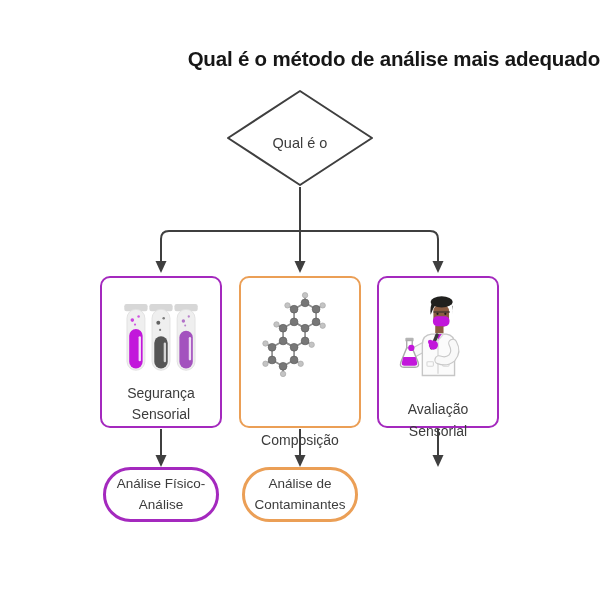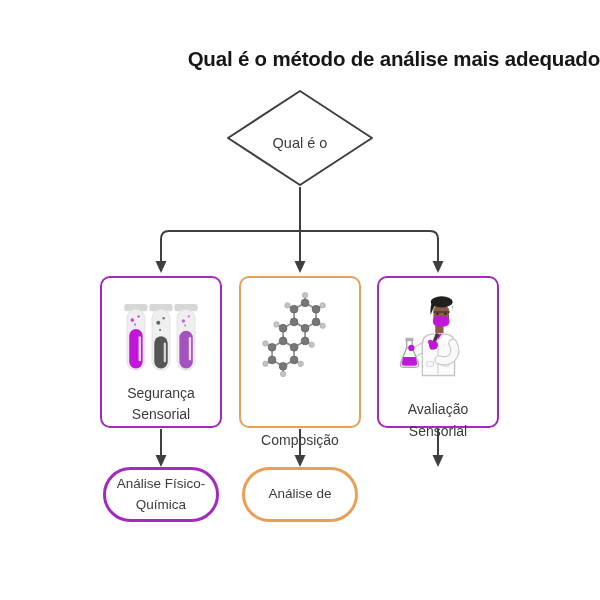--- a/index.html
+++ b/index.html
@@ -190,19 +190,20 @@
       </svg>
     </div>
     <div class="branch-label">
       <span>Avaliação</span>
       <span>Sensorial</span>
     </div>
   </div>
 
   <div class="result r1" style="border-color: rgb(164, 41, 190);">
     <span>Análise Físico-</span>
-    <span>Química</span>
+    <span>Análise</span>
   </div>
   <div class="result r2" style="border-color: rgb(235, 159, 86);">
     <span>Análise de</span>
+    <span>Contaminantes</span>
   </div>
 
 </div>
 
 </body></html>

